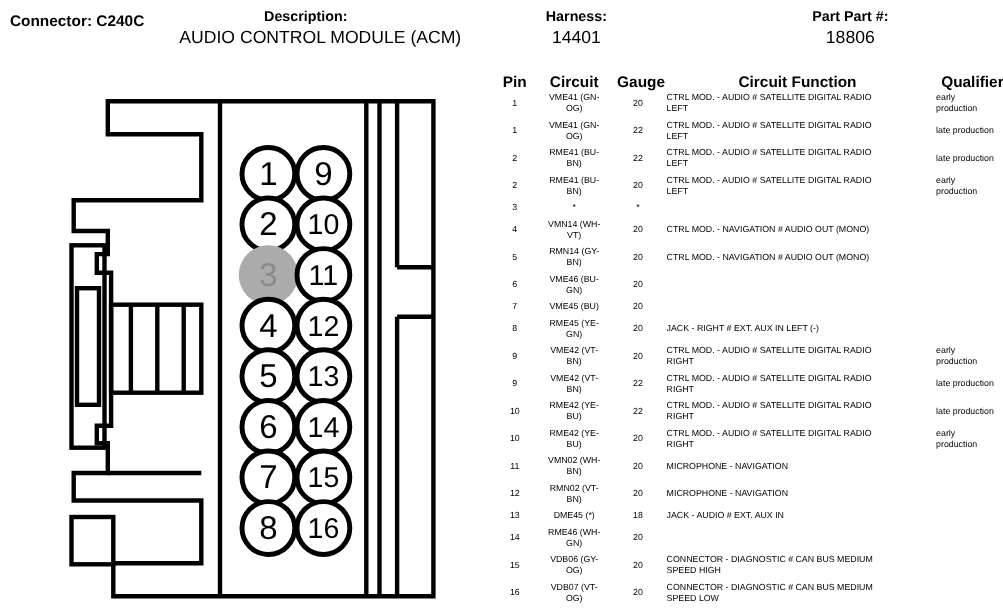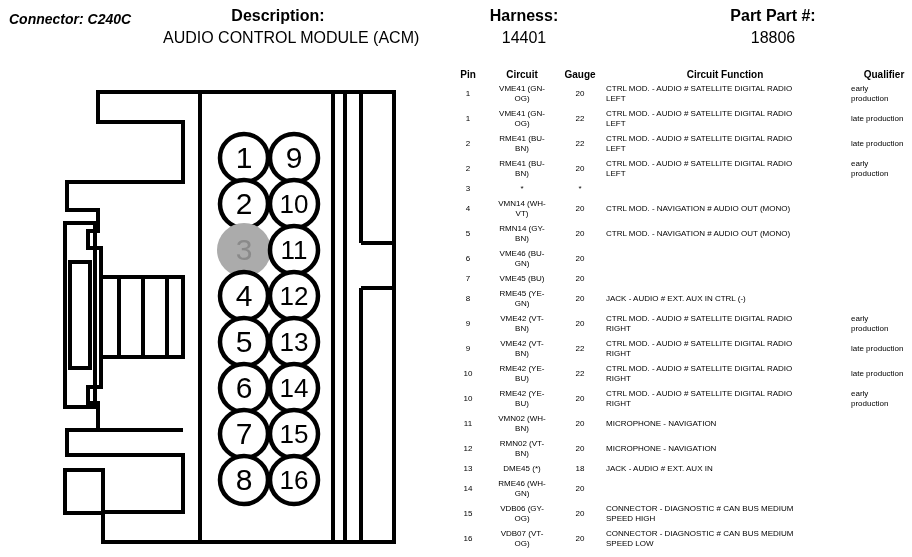--- a/index.html
+++ b/index.html
@@ -1,37 +1,37 @@
 <!DOCTYPE html>
 <html><head>
 <meta charset="utf-8">
 <style>
   html,body{margin:0;padding:0;}
   body{
     width:912px;height:557px;position:relative;background:#ffffff;
     font-family:"Liberation Sans", sans-serif;color:#000;overflow:hidden;
   }
   
-  .hdr-connector{position:absolute;left:9px;top:11px;font-size:14px;font-weight:bold;white-space:nowrap;font-style:italic;}
+  .hdr-connector{position:absolute;left:9px;top:11px;font-size:14px;font-weight:bold;white-space:nowrap;}
   .hdr-block{position:absolute;top:7px;text-align:center;}
-  .hdr-block .lbl{font-size:16px;font-weight:bold;}
+  .hdr-block .lbl{font-size:13px;font-weight:bold;}
   .hdr-block .val{font-size:16px;margin-top:4px;white-space:nowrap;}
   .hdr-desc{left:163px;width:230px;}
   .hdr-harness{left:464px;width:120px;}
   .hdr-base{left:713px;width:120px;}
   
   .diagram{position:absolute;left:55px;top:80px;width:400px;height:477px;}
   .diagram svg{display:block;width:100%;height:100%;}
   .diagram path,.diagram rect,.diagram line{stroke:#000;stroke-width:4px;}
   .diagram text{font-family:"Liberation Sans", sans-serif;}
   
   .pin-table{position:absolute;left:453px;top:68px;width:459px;font-size:8px;line-height:10px;}
   .trow{display:grid;grid-template-columns:30px 64px 38px 238px 66px;column-gap:7px;align-items:center;}
   .trow > div{padding:2.5px 0;white-space:pre-line;}
-  .thead{font-size:10px;font-weight:bold;line-height:11px;}
+  .thead{font-size:14px;font-weight:bold;line-height:11px;}
   .thead > div{padding:1px 0;}
   .c-pin,.c-circuit,.c-gauge{text-align:center;}
   .c-fn,.c-qual{text-align:left;}
   .thead .c-fn,.thead .c-qual{text-align:center;}
 </style>
 </head>
 <body>
 
 <div class="hdr-connector"><span>Connector:</span>&nbsp;<span>C240C</span></div>
 
@@ -202,21 +202,21 @@
     <div class="c-circuit">VME45 (BU)</div>
     <div class="c-gauge">20</div>
     <div class="c-qual"></div>
   </div>
 
   <div class="trow">
     <div class="c-pin">8</div>
     <div class="c-circuit">RME45 (YE-
 GN)</div>
     <div class="c-gauge">20</div>
-    <div class="c-fn">JACK - AUDIO # EXT. AUX IN CTRL (-)</div>
+    <div class="c-fn">JACK - RIGHT # EXT. AUX IN LEFT (-)</div>
     <div class="c-qual"></div>
   </div>
 
   <div class="trow">
     <div class="c-pin">9</div>
     <div class="c-circuit">VME42 (VT-
 BN)</div>
     <div class="c-gauge">20</div>
     <div class="c-fn">CTRL MOD. - AUDIO # SATELLITE DIGITAL RADIO
 RIGHT</div>

